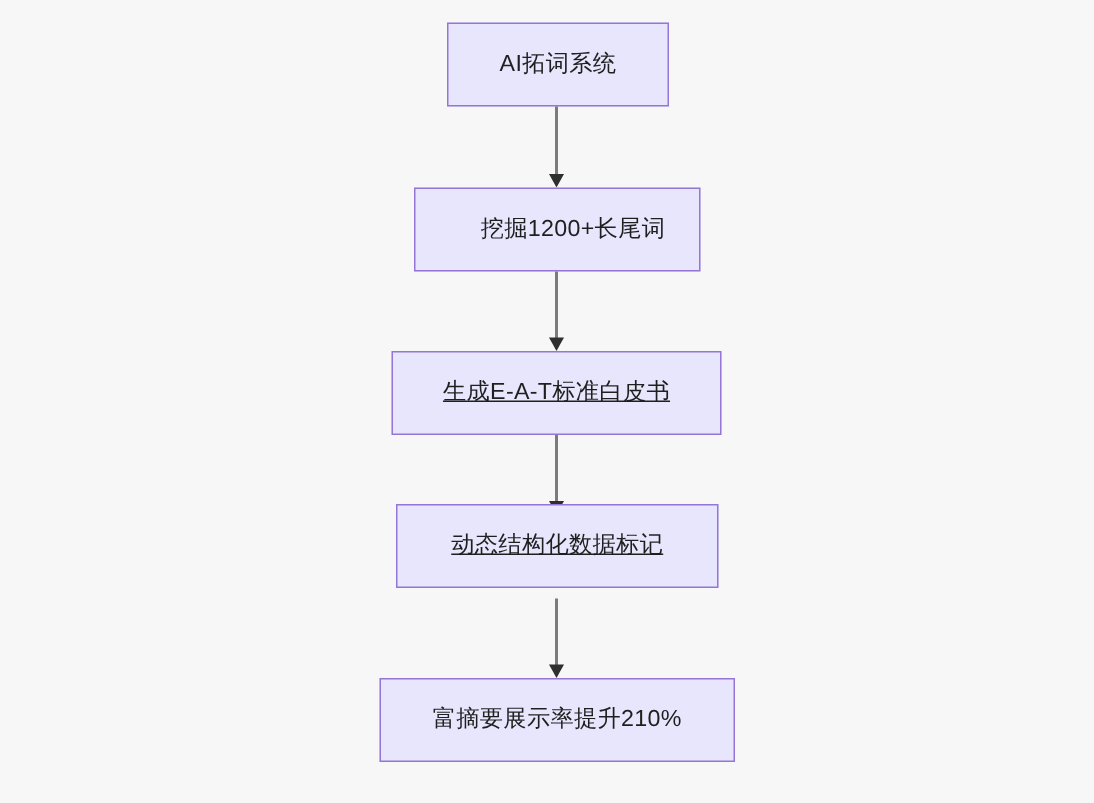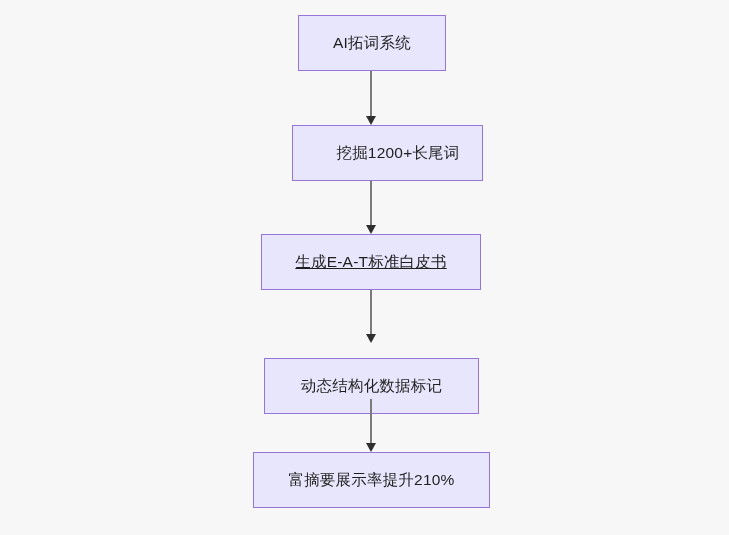--- a/index.html
+++ b/index.html
@@ -62,39 +62,39 @@
 
   <div class="node" id="node-1" style="left: 298px; top: 15px; width: 148px; height: 56px;">
     <span>AI拓词系统</span>
   </div>
 
   <div class="connector" id="edge-1" style="left: 365px; top: 71px; height: 54px;">
     <div class="line"></div>
     <div class="head"></div>
   </div>
 
-  <div class="node" id="node-2" style="left: 292px; top: 125px; width: 191px; height: 56px; padding-left: 21px;">
+  <div class="node" id="node-2" style="left: 276px; top: 125px; width: 191px; height: 56px; padding-left: 21px;">
     <span>挖掘1200+长尾词</span>
   </div>
 
   <div class="connector" id="edge-2" style="left: 365px; top: 181px; height: 53px;">
     <div class="line"></div>
     <div class="head"></div>
   </div>
 
   <div class="node" id="node-3" style="left: 261px; top: 234px; width: 220px; height: 56px; text-decoration: underline;">
     <span>生成E-A-T标准白皮书</span>
   </div>
 
   <div class="connector" id="edge-3" style="left: 365px; top: 290px; height: 53px;">
     <div class="line"></div>
     <div class="head"></div>
   </div>
 
-  <div class="node" id="node-4" style="left: 264px; top: 358px; width: 215px; height: 56px;">
+  <div class="node" id="node-4" style="left: 264px; top: 336px; width: 215px; height: 56px; text-decoration: underline;">
     <span>动态结构化数据标记</span>
   </div>
 
   <div class="connector" id="edge-4" style="left: 365px; top: 399px; height: 53px;">
     <div class="line"></div>
     <div class="head"></div>
   </div>
 
   <div class="node" id="node-5" style="left: 253px; top: 452px; width: 237px; height: 56px;">
     <span>富摘要展示率提升210%</span>

